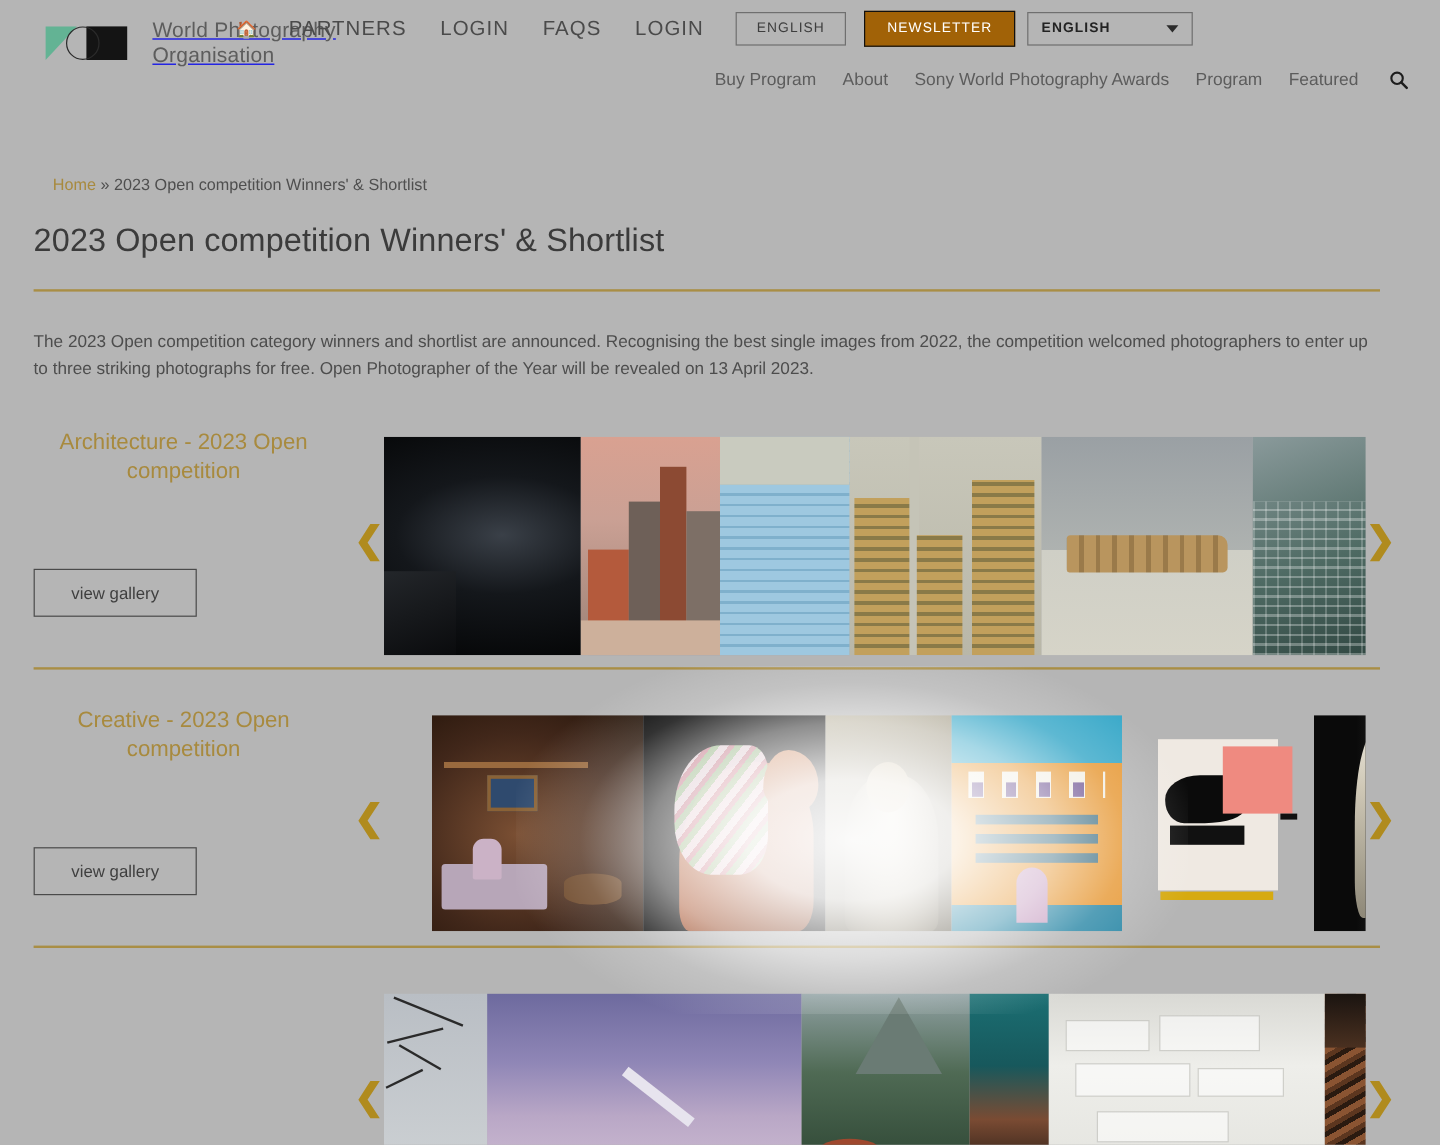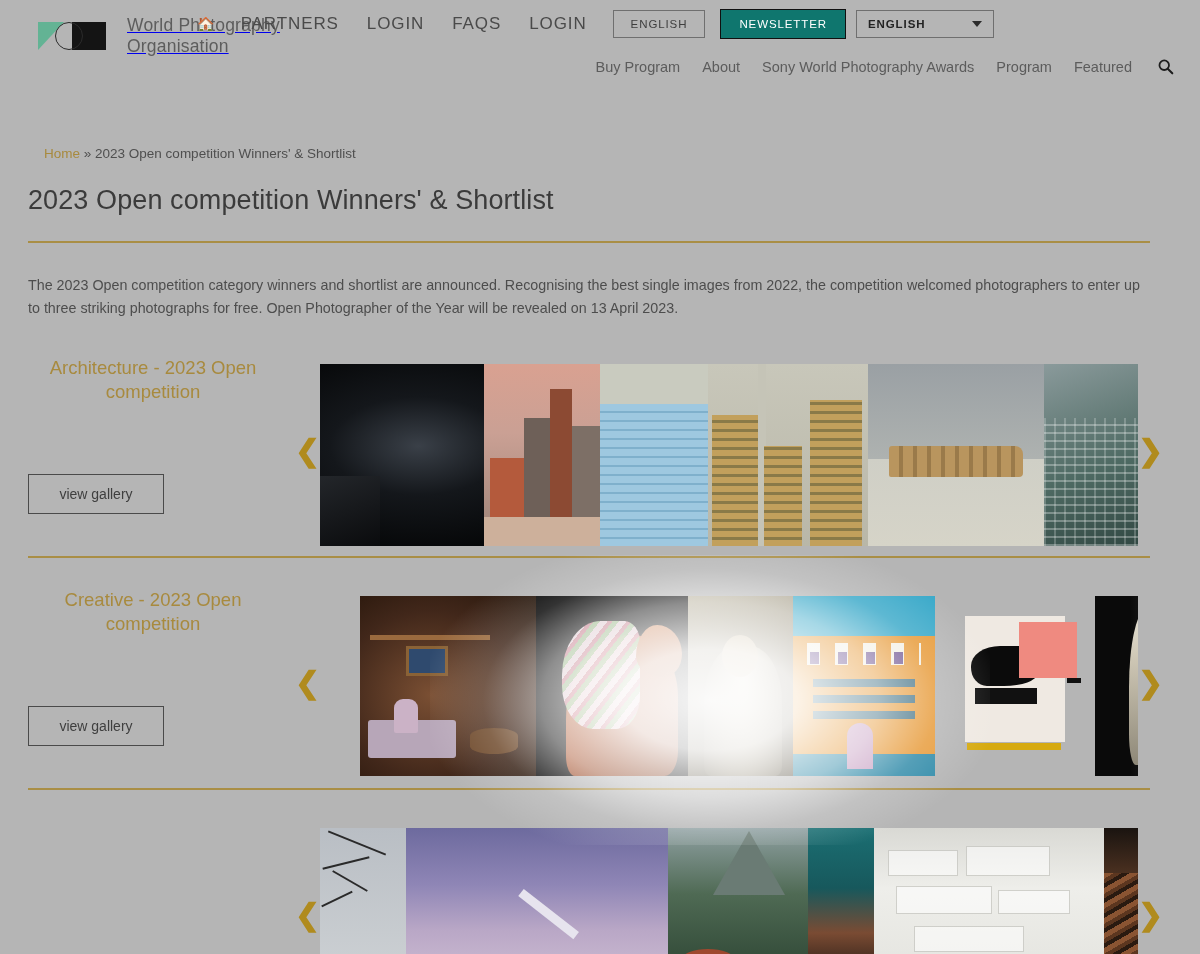--- a/index.html
+++ b/index.html
@@ -102,21 +102,21 @@
     padding: 7px 17px;
     margin-left: 12px;
     cursor: pointer;
     font-family: inherit;
     white-space: nowrap;
   }
   .btn-newsletter {
     font-size: 11.5px;
     letter-spacing: 0.9px;
     color: #ffffff;
-    background: #0f766e;
+    background: #a16207;
     border: 1px solid #101010;
     padding: 8px 18px;
     margin-left: 15px;
     cursor: pointer;
     font-family: inherit;
     white-space: nowrap;
   }
   .lang-select {
     margin-left: 10px;
     border: 1px solid #6f6f6f;

